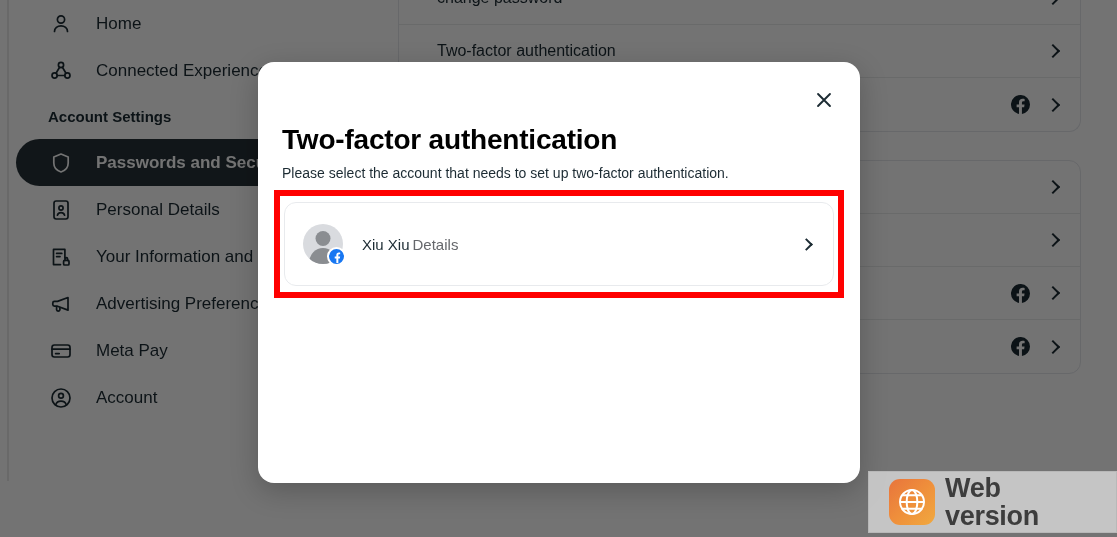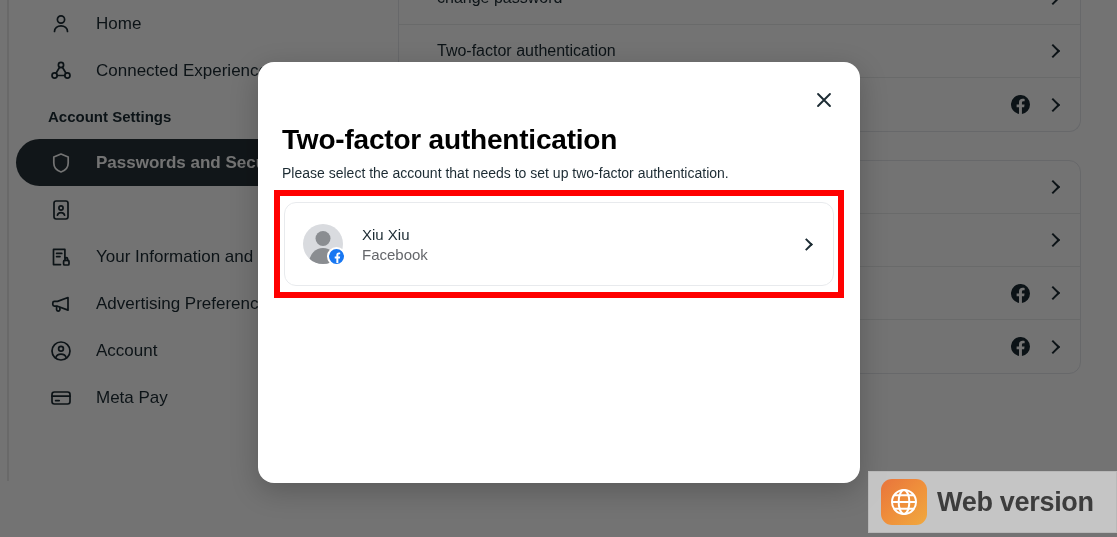--- a/index.html
+++ b/index.html
@@ -200,21 +200,21 @@
     border-radius: 50%;
     background: #1877f2;
     border: 2px solid #ffffff;
     display: flex; align-items: center; justify-content: center;
   }
   .fb-badge svg { display: block; }
   .acct-texts {
     flex: 1;
     margin-left: 19px;
     display: flex;
-    flex-direction: column;
+    flex-direction: row;
     gap: 3px;
   }
   .acct-name { font-size: 15px; color: #1c2b33; }
   .acct-platform { font-size: 15px; color: #65676b; }
   .acct-chev {
     width: 9px; height: 9px;
     border-right: 2px solid #1c2b33;
     border-bottom: 2px solid #1c2b33;
     transform: rotate(-45deg);
   }
@@ -222,21 +222,21 @@
   
   #watermark {
     position: absolute;
     left: 868px; top: 471px;
     width: 249px; height: 62px;
     background: rgba(215,215,215,0.82);
     border: 1px solid #b8b8b8;
     display: flex;
     align-items: center;
     gap: 10px;
-    padding: 0 12px;
+    padding: 0 20px;
   }
   .wm-globe {
     width: 46px; height: 46px;
     flex: 0 0 46px;
     border-radius: 11px;
     background: linear-gradient(135deg, #e8743c 0%, #ef8f3b 50%, #f0a93f 100%);
     display: flex; align-items: center; justify-content: center;
   }
   .wm-globe svg { display: block; }
   .wm-texts { display: flex; flex-direction: column; line-height: 1.05; }
@@ -297,20 +297,21 @@
       </div>
 
       <div class="nav-item">
         <span class="ico">
           <svg width="24" height="24" viewBox="0 0 24 24" fill="none" stroke="#1c2b33" stroke-width="1.7" stroke-linecap="round" stroke-linejoin="round">
             <rect x="5" y="3" width="14" height="18" rx="2.2"></rect>
             <circle cx="12" cy="10" r="2.1"></circle>
             <path d="M8.4 17.2c.5-1.7 1.9-2.6 3.6-2.6s3.1.9 3.6 2.6"></path>
           </svg>
         </span>
+        <span>Personal Details</span>
       </div>
 
       <div class="nav-item">
         <span class="ico">
           <svg width="24" height="24" viewBox="0 0 24 24" fill="none" stroke="#1c2b33" stroke-width="1.7" stroke-linecap="round" stroke-linejoin="round">
             <path d="M4.5 4.4h11.4v8.6M4.5 4.4v15.2h7"></path>
             <path d="M7.6 8.4h5.2M7.6 11.6h3.4"></path>
             <rect x="14.6" y="15.4" width="5.4" height="4.6" rx="1"></rect>
             <path d="M16 15.4v-1.4a1.3 1.3 0 0 1 2.6 0v1.4"></path>
           </svg>
@@ -323,37 +324,37 @@
           <svg width="24" height="24" viewBox="0 0 24 24" fill="none" stroke="#1c2b33" stroke-width="1.7" stroke-linecap="round" stroke-linejoin="round">
             <path d="M19 5.5 8.5 9.4H5.4a1.6 1.6 0 0 0-1.6 1.6v1.6a1.6 1.6 0 0 0 1.6 1.6h3.1L19 18.1Z"></path>
             <path d="M7.6 14.6v3.2a1.7 1.7 0 0 0 3.3 0v-2.1"></path>
           </svg>
         </span>
         <span>Advertising Preferences</span>
       </div>
 
       <div class="nav-item">
         <span class="ico">
+          <svg width="24" height="24" viewBox="0 0 24 24" fill="none" stroke="#1c2b33" stroke-width="1.7" stroke-linecap="round" stroke-linejoin="round">
+            <rect x="3" y="6" width="18" height="12" rx="2.4"></rect>
+            <path d="M3 10.2h18M6.6 14.6h3.6"></path>
+          </svg>
+        </span>
+        <span>Meta Pay</span>
+      </div>
+
+      <div class="nav-item">
+        <span class="ico">
           <svg width="24" height="24" viewBox="0 0 24 24" fill="none" stroke="#1c2b33" stroke-width="1.7" stroke-linecap="round">
             <circle cx="12" cy="12" r="9"></circle>
             <circle cx="12" cy="9.8" r="2.4"></circle>
             <path d="M6.6 19c.8-2.4 2.8-3.8 5.4-3.8s4.6 1.4 5.4 3.8"></path>
           </svg>
         </span>
         <span>Account</span>
-      </div>
-
-      <div class="nav-item">
-        <span class="ico">
-          <svg width="24" height="24" viewBox="0 0 24 24" fill="none" stroke="#1c2b33" stroke-width="1.7" stroke-linecap="round" stroke-linejoin="round">
-            <rect x="3" y="6" width="18" height="12" rx="2.4"></rect>
-            <path d="M3 10.2h18M6.6 14.6h3.6"></path>
-          </svg>
-        </span>
-        <span>Meta Pay</span>
       </div>
     </nav>
 
     <section class="content">
       <div class="card first">
         <div class="row">
           <span class="row-label">change password</span>
           <span class="row-right">
             <span class="chev"></span>
           </span>
@@ -437,21 +438,21 @@
           <div class="body"></div>
         </div>
         <div class="fb-badge">
           <svg width="13" height="13" viewBox="0 0 24 24" fill="#ffffff">
             <path d="M15.4 23.9v-8.4h2.8l.5-3.5h-3.3V9.7c0-.9.4-1.8 1.9-1.8h1.5V5c0 0-1.3-.2-2.6-.2-2.7 0-4.5 1.6-4.5 4.6V12h-3v3.5h3v8.4Z"></path>
           </svg>
         </div>
       </div>
       <div class="acct-texts">
         <span class="acct-name">Xiu Xiu</span>
-        <span class="acct-platform">Facebook</span>
+        <span class="acct-platform">Details</span>
       </div>
       <span class="acct-chev"></span>
     </div>
   </div>
 
   <div id="watermark">
     <div class="wm-globe">
       <svg width="32" height="32" viewBox="0 0 24 24" fill="none" stroke="#ffffff" stroke-width="1.5">
         <circle cx="12" cy="12" r="9"></circle>
         <ellipse cx="12" cy="12" rx="4" ry="9"></ellipse>

